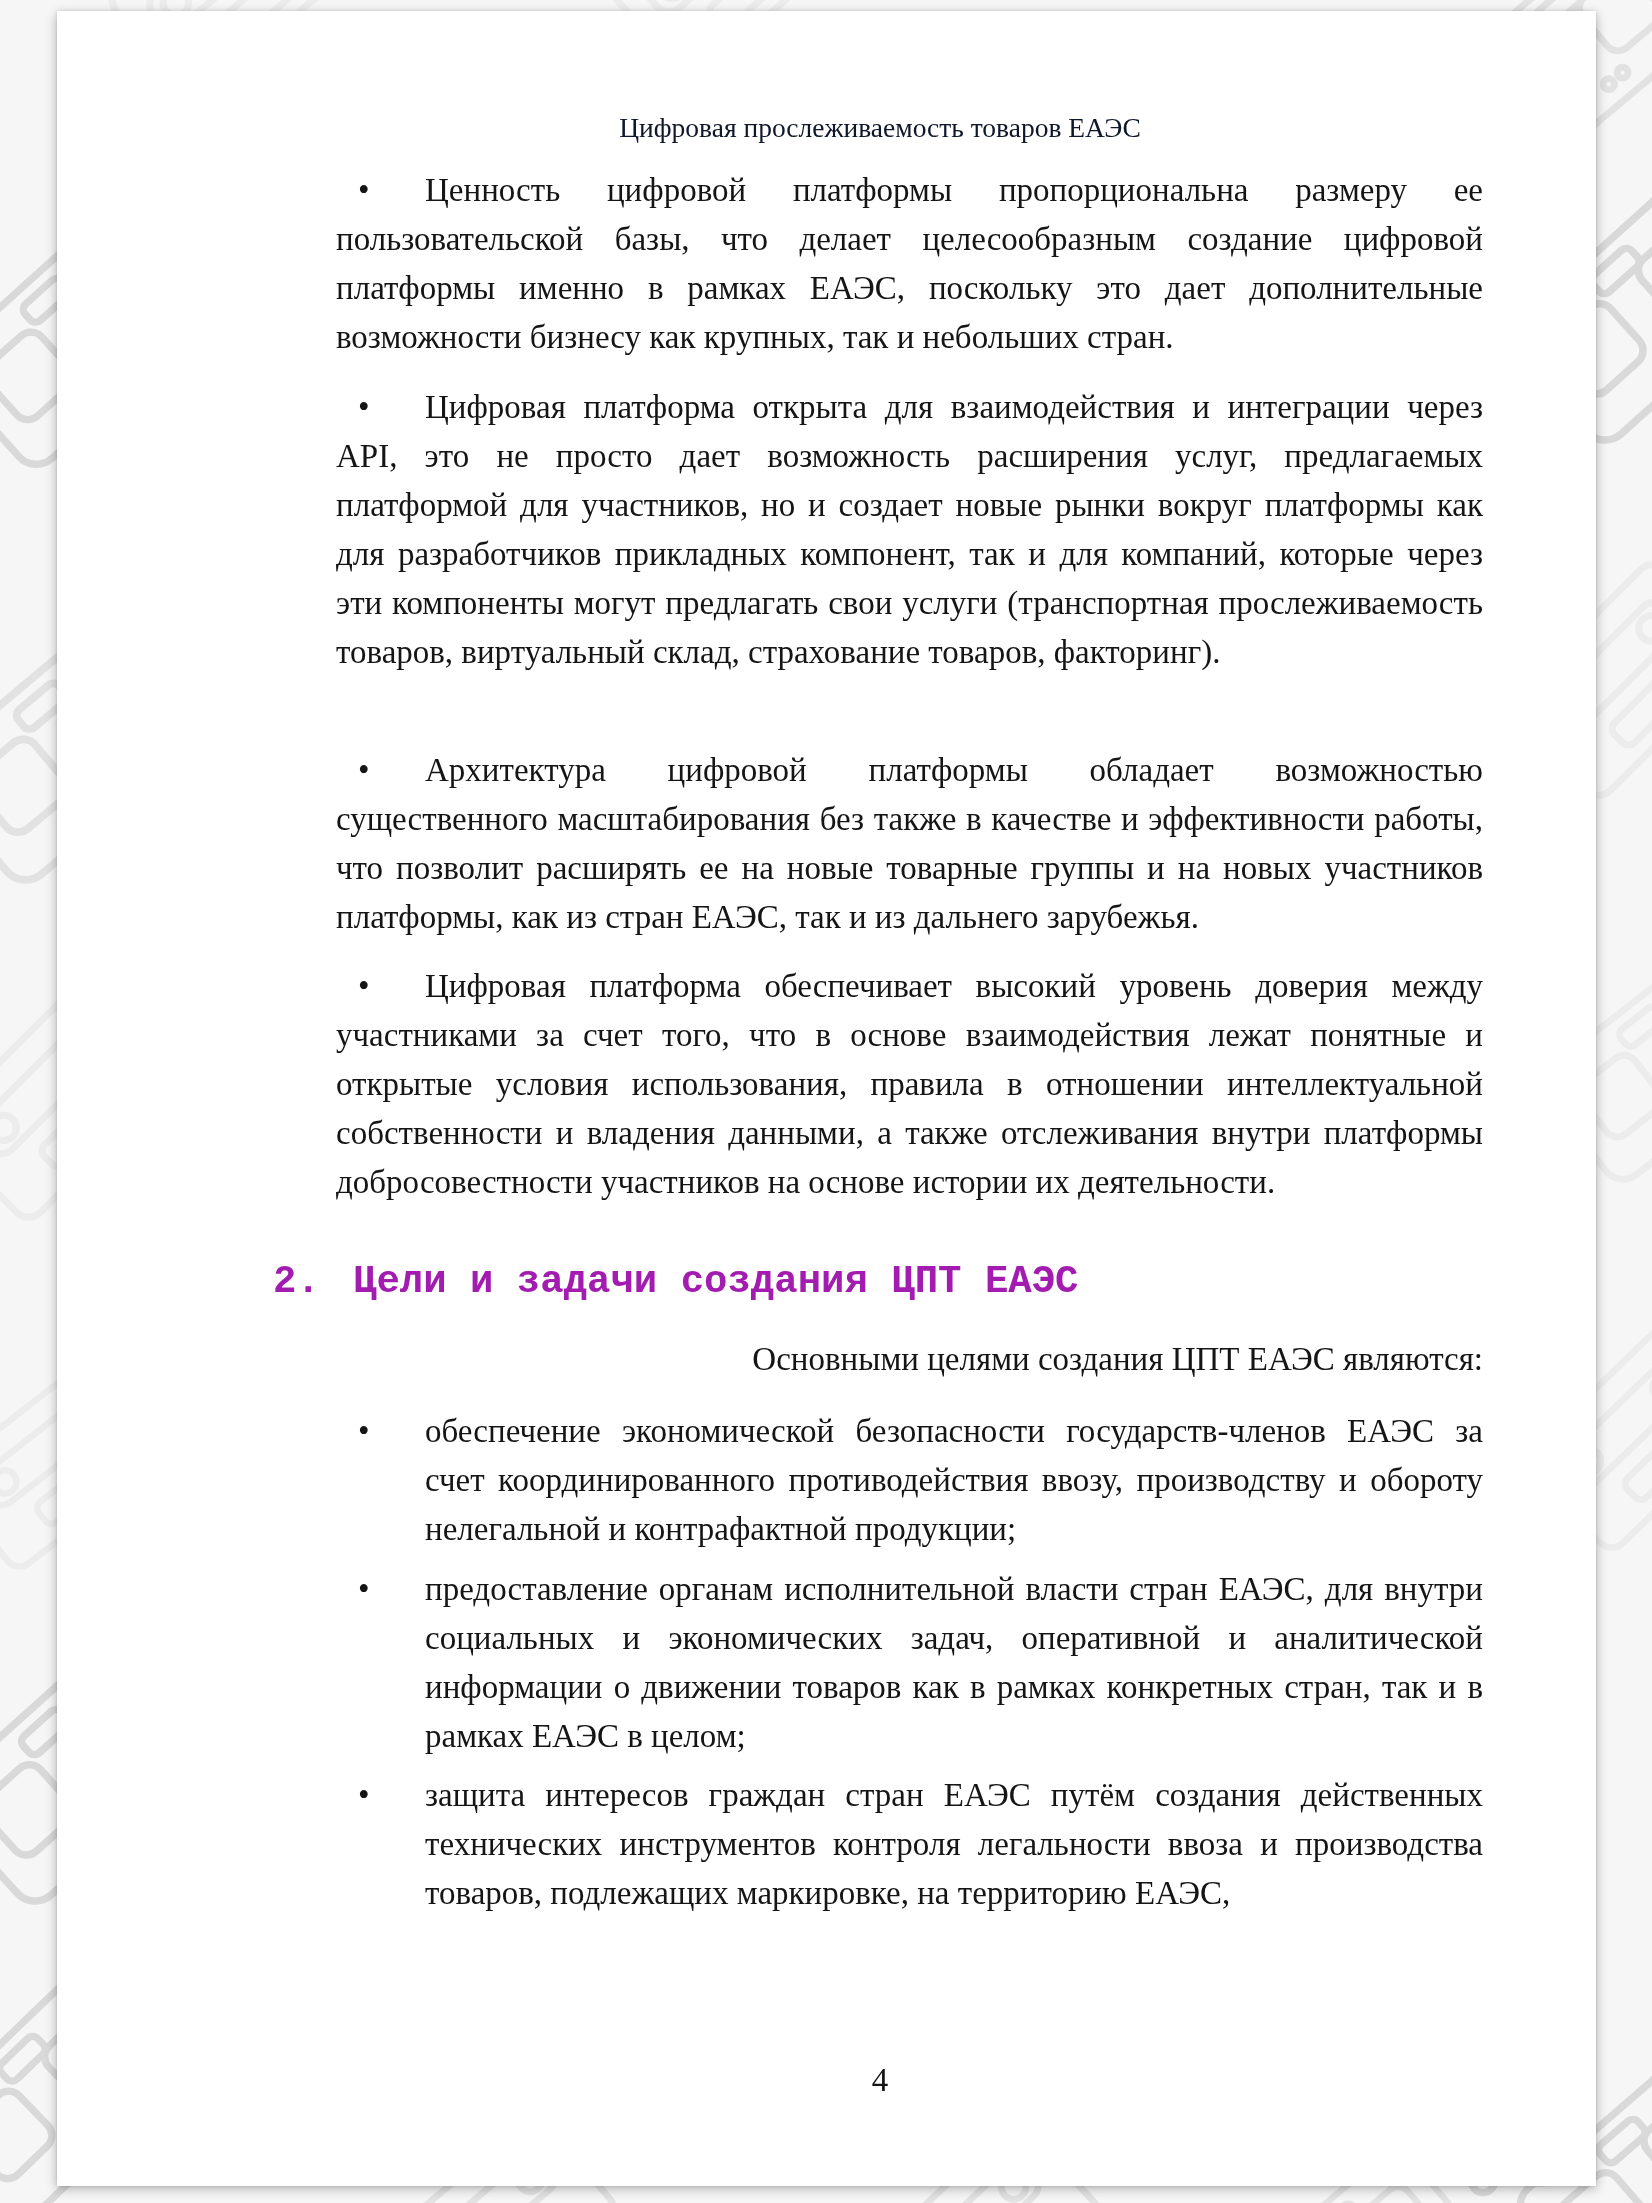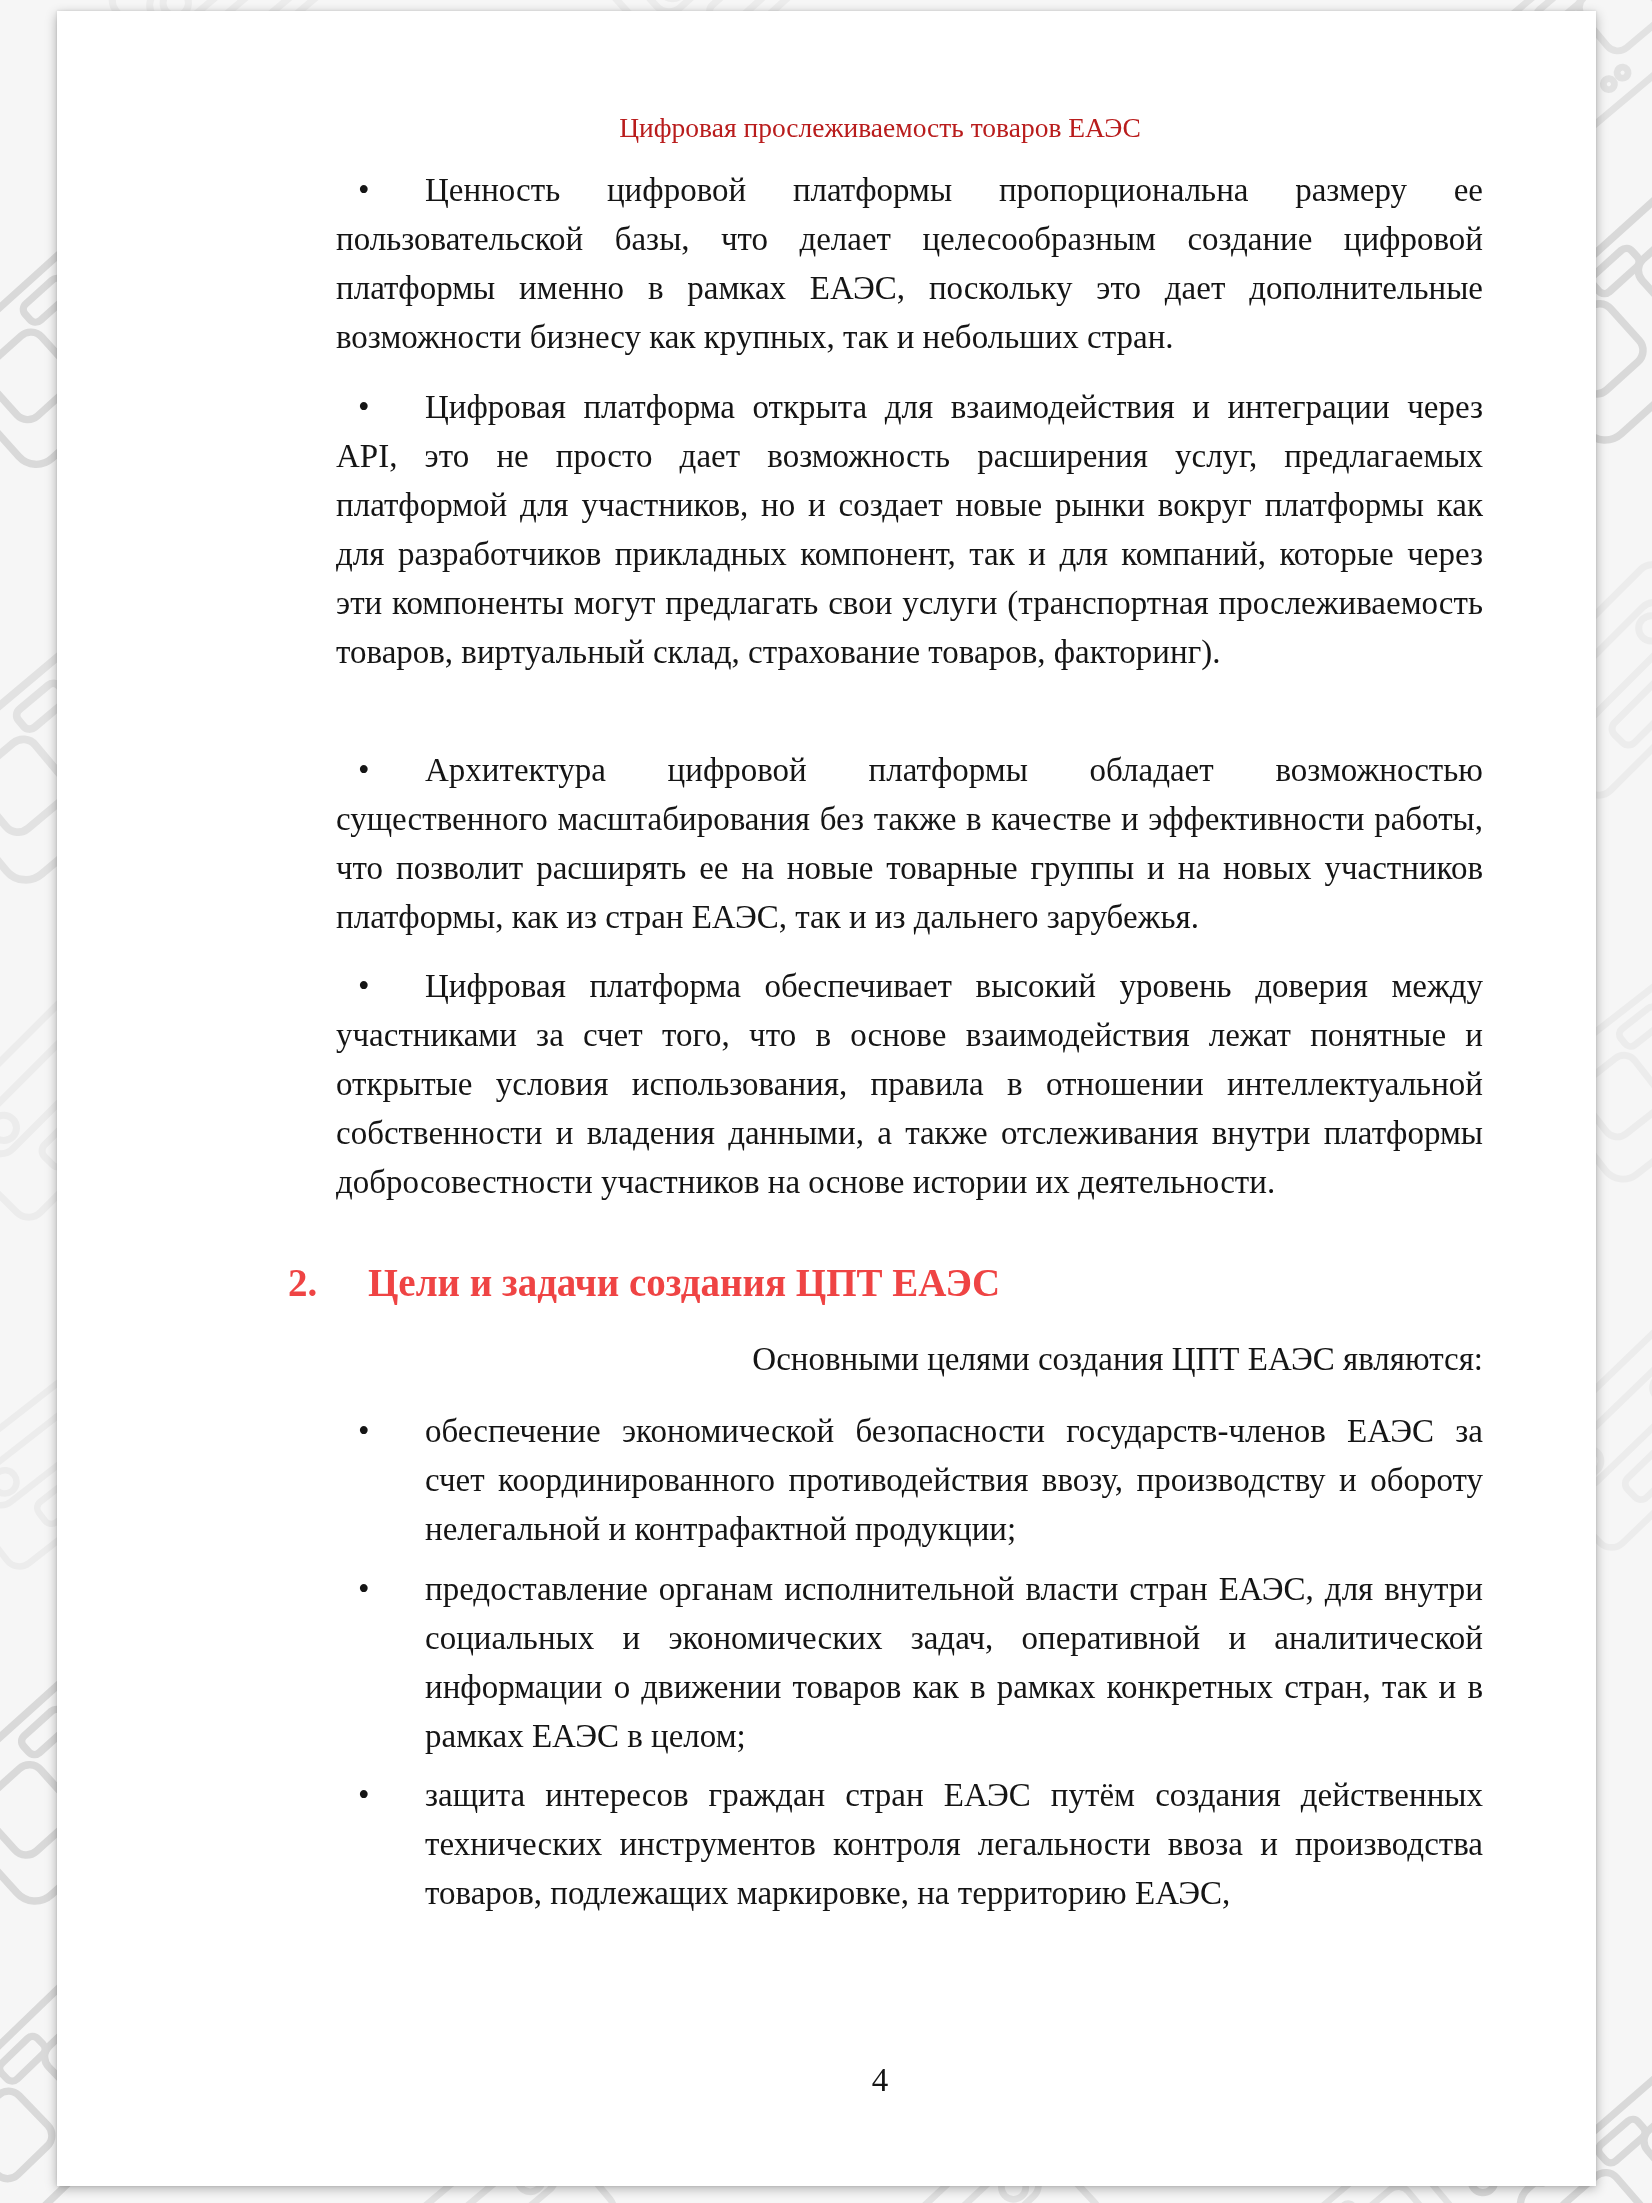--- a/index.html
+++ b/index.html
@@ -7,31 +7,31 @@
        background:#f6f6f6;font-family:"Liberation Serif","DejaVu Serif",serif;}
   .bg{position:absolute;inset:0;z-index:0;}
   .doodle{position:absolute;stroke:#e2e2e2;fill:none;stroke-width:5;
           stroke-linecap:round;stroke-linejoin:round;}
   .doodle.dk{stroke:#d9d9d9;}
   .doodle.lt{stroke:#ececec;}
   .page{position:absolute;left:57px;top:11px;width:1539px;height:2175px;
         background:#ffffff;z-index:1;
         box-shadow:0 2.8px 11px rgba(0,0,0,.30), 0 0 2.8px rgba(0,0,0,.12);}
   .runhead{position:absolute;top:100px;left:219px;width:1208px;
-           text-align:center;font-size:27.5px;line-height:33px;color:#b91c1c;}
+           text-align:center;font-size:27.5px;line-height:33px;color:#0f172a;}
   .para{position:absolute;color:#151515;font-size:33px;line-height:49px;
         text-align:justify;}
   .li1{left:279px;width:1147px;text-indent:89px;}
   .li2{left:368px;width:1058px;}
   .blt{position:absolute;top:0;text-indent:0;}
   .blt1{left:22px;}
   .blt2{left:-67px;}
   .p1{top:155px}.p2{top:372px}.p3{top:735px}.p4{top:951px}
-  .h2{position:absolute;top:1247px;left:231px;width:1212px;
-      color:#ef4444;font-size:39px;line-height:49px;font-weight:bold;}
+  .h2{position:absolute;top:1247px;left:216px;width:1212px;
+      color:#a21caf;font-size:39px;line-height:49px;font-weight:bold;font-family:Liberation Mono, monospace;}
   .h2num{display:inline-block;width:80px;}
   .intro{position:absolute;top:1324px;left:279px;width:1147px;
          color:#151515;font-size:33px;line-height:49px;text-align:right;}
   .g1{top:1396px}.g2{top:1554px}.g3{top:1760px}
   .pagenum{position:absolute;top:2053px;left:219px;width:1208px;
            text-align:center;font-size:33px;line-height:33px;color:#151515;}
 </style>
 </head>
 <body>
 

